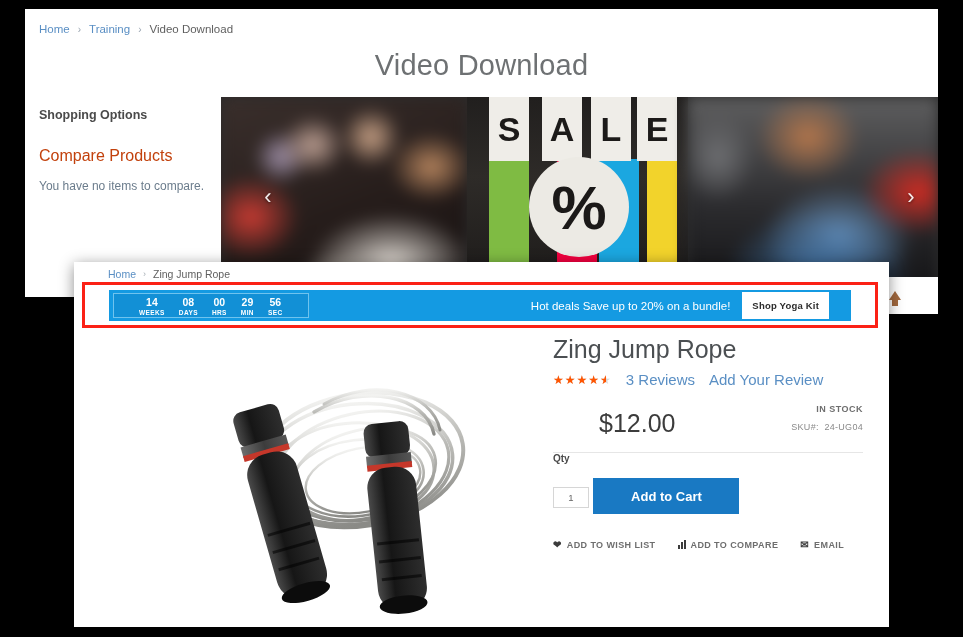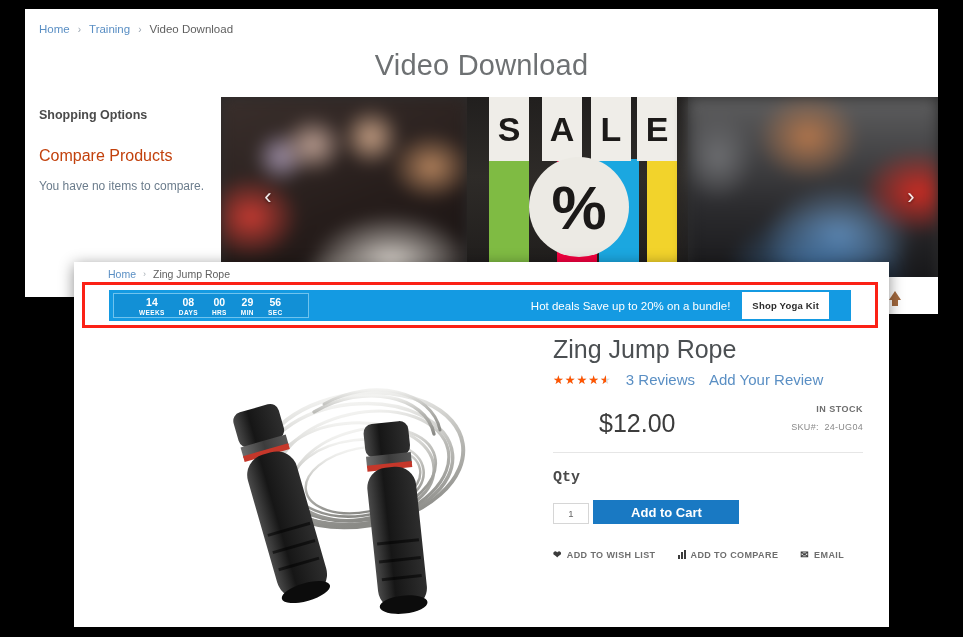--- a/index.html
+++ b/index.html
@@ -257,32 +257,32 @@
     margin-top: 10px;
     display: flex; align-items: flex-end; justify-content: space-between;
   }
   .price { font-size: 25px; font-weight: 300; color: #3c3c3c; margin-left: 46px; }
   .stock-block { text-align: right; padding-bottom: 4px; }
   .in-stock { font-size: 9px; font-weight: bold; color: #6e6e6e; letter-spacing: .5px; }
   .sku { font-size: 9px; color: #8a8a8a; margin-top: 4px; letter-spacing: .3px; }
 
   .divider { margin-top: 14px; border-top: 1px solid #e6e6e6; }
 
-  .qty-label { margin-top: 16px; font-size: 15px; font-weight: bold; color: #4a4a4a; font-family: Liberation Mono, monospace; }
+  .qty-label { font-size: 10px; font-weight: bold; color: #4a4a4a; }
   .qty-input {
     margin-top: 6px;
     width: 36px; height: 21px;
     border: 1px solid #d6d6d6;
     font-size: 9.5px; color: #666; text-align: center;
     font-family: "Liberation Sans", sans-serif;
     background: #fff;
   }
   .add-cart {
     margin-top: 14px;
-    width: 146px; height: 24px;
+    width: 146px; height: 36px;
     background: #1979c3; color: #fff;
     border: none; cursor: pointer;
     font-size: 13px; font-weight: bold;
     font-family: "Liberation Sans", sans-serif;
   }
   .actions { margin-top: 25px; display: flex; align-items: center; gap: 22px; }
   .act {
     display: flex; align-items: center; gap: 5px;
     font-size: 9px; font-weight: bold; color: #6e6e6e;
     letter-spacing: .4px; cursor: pointer; white-space: nowrap;

